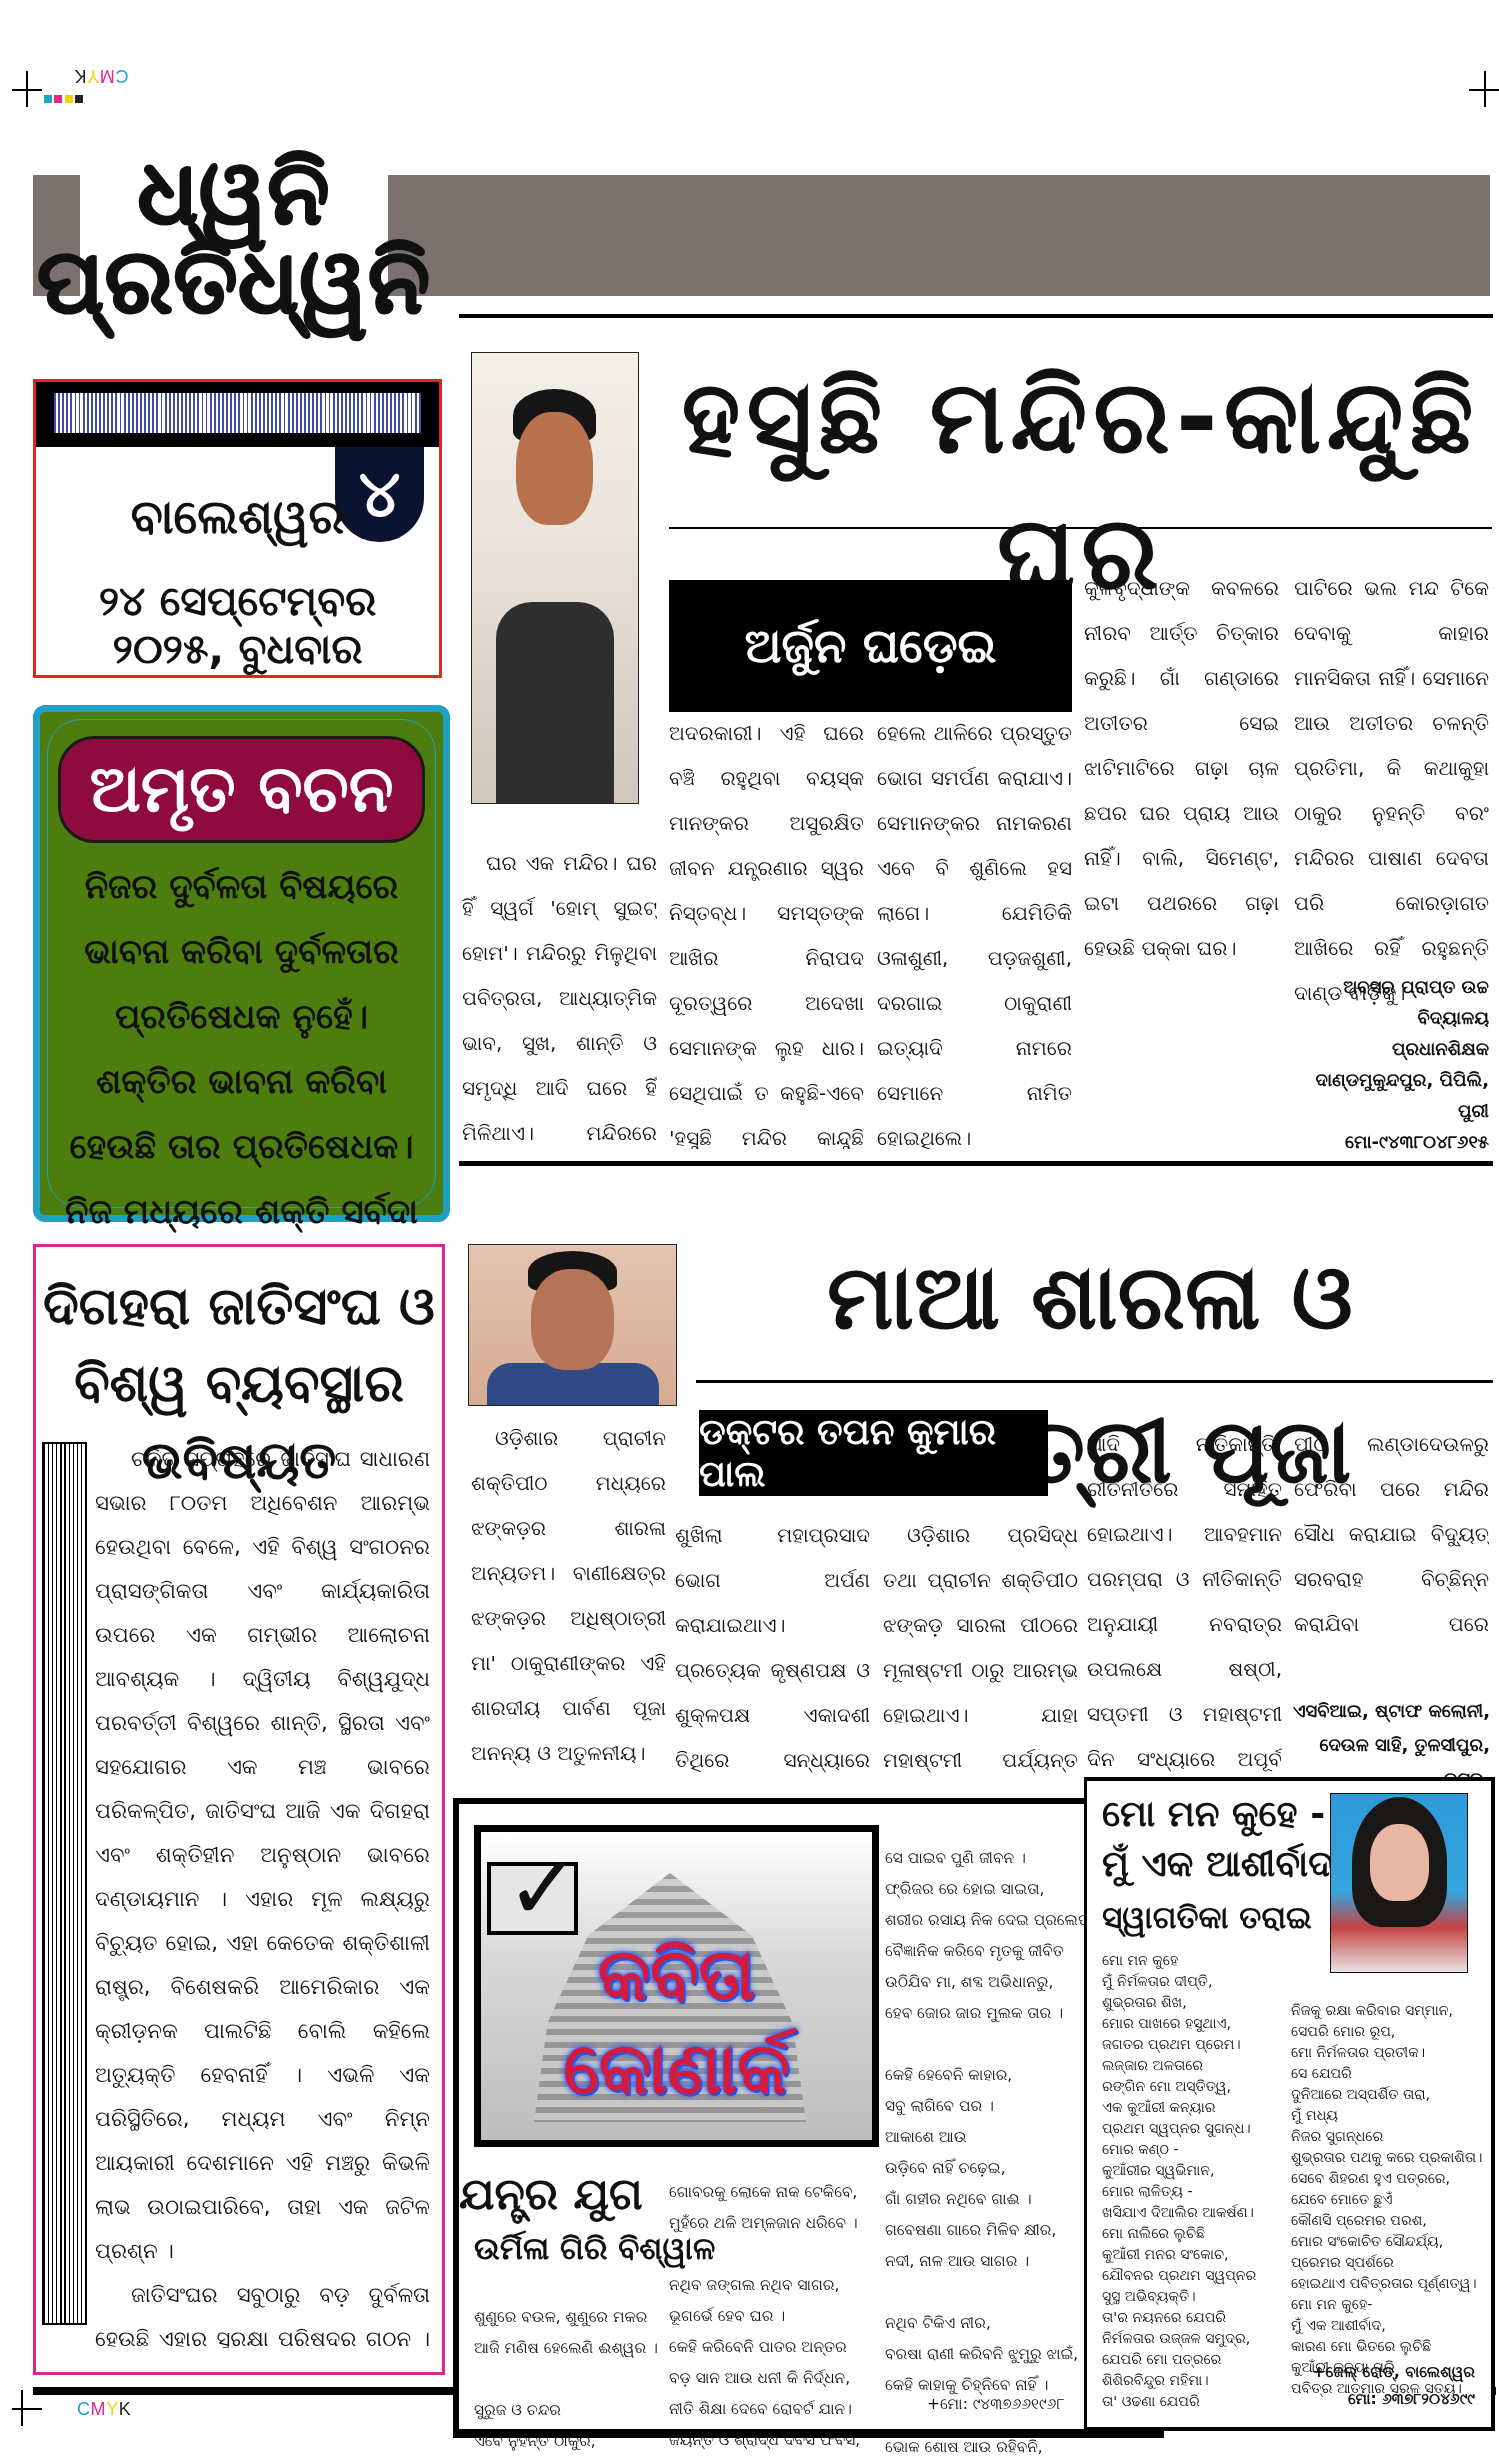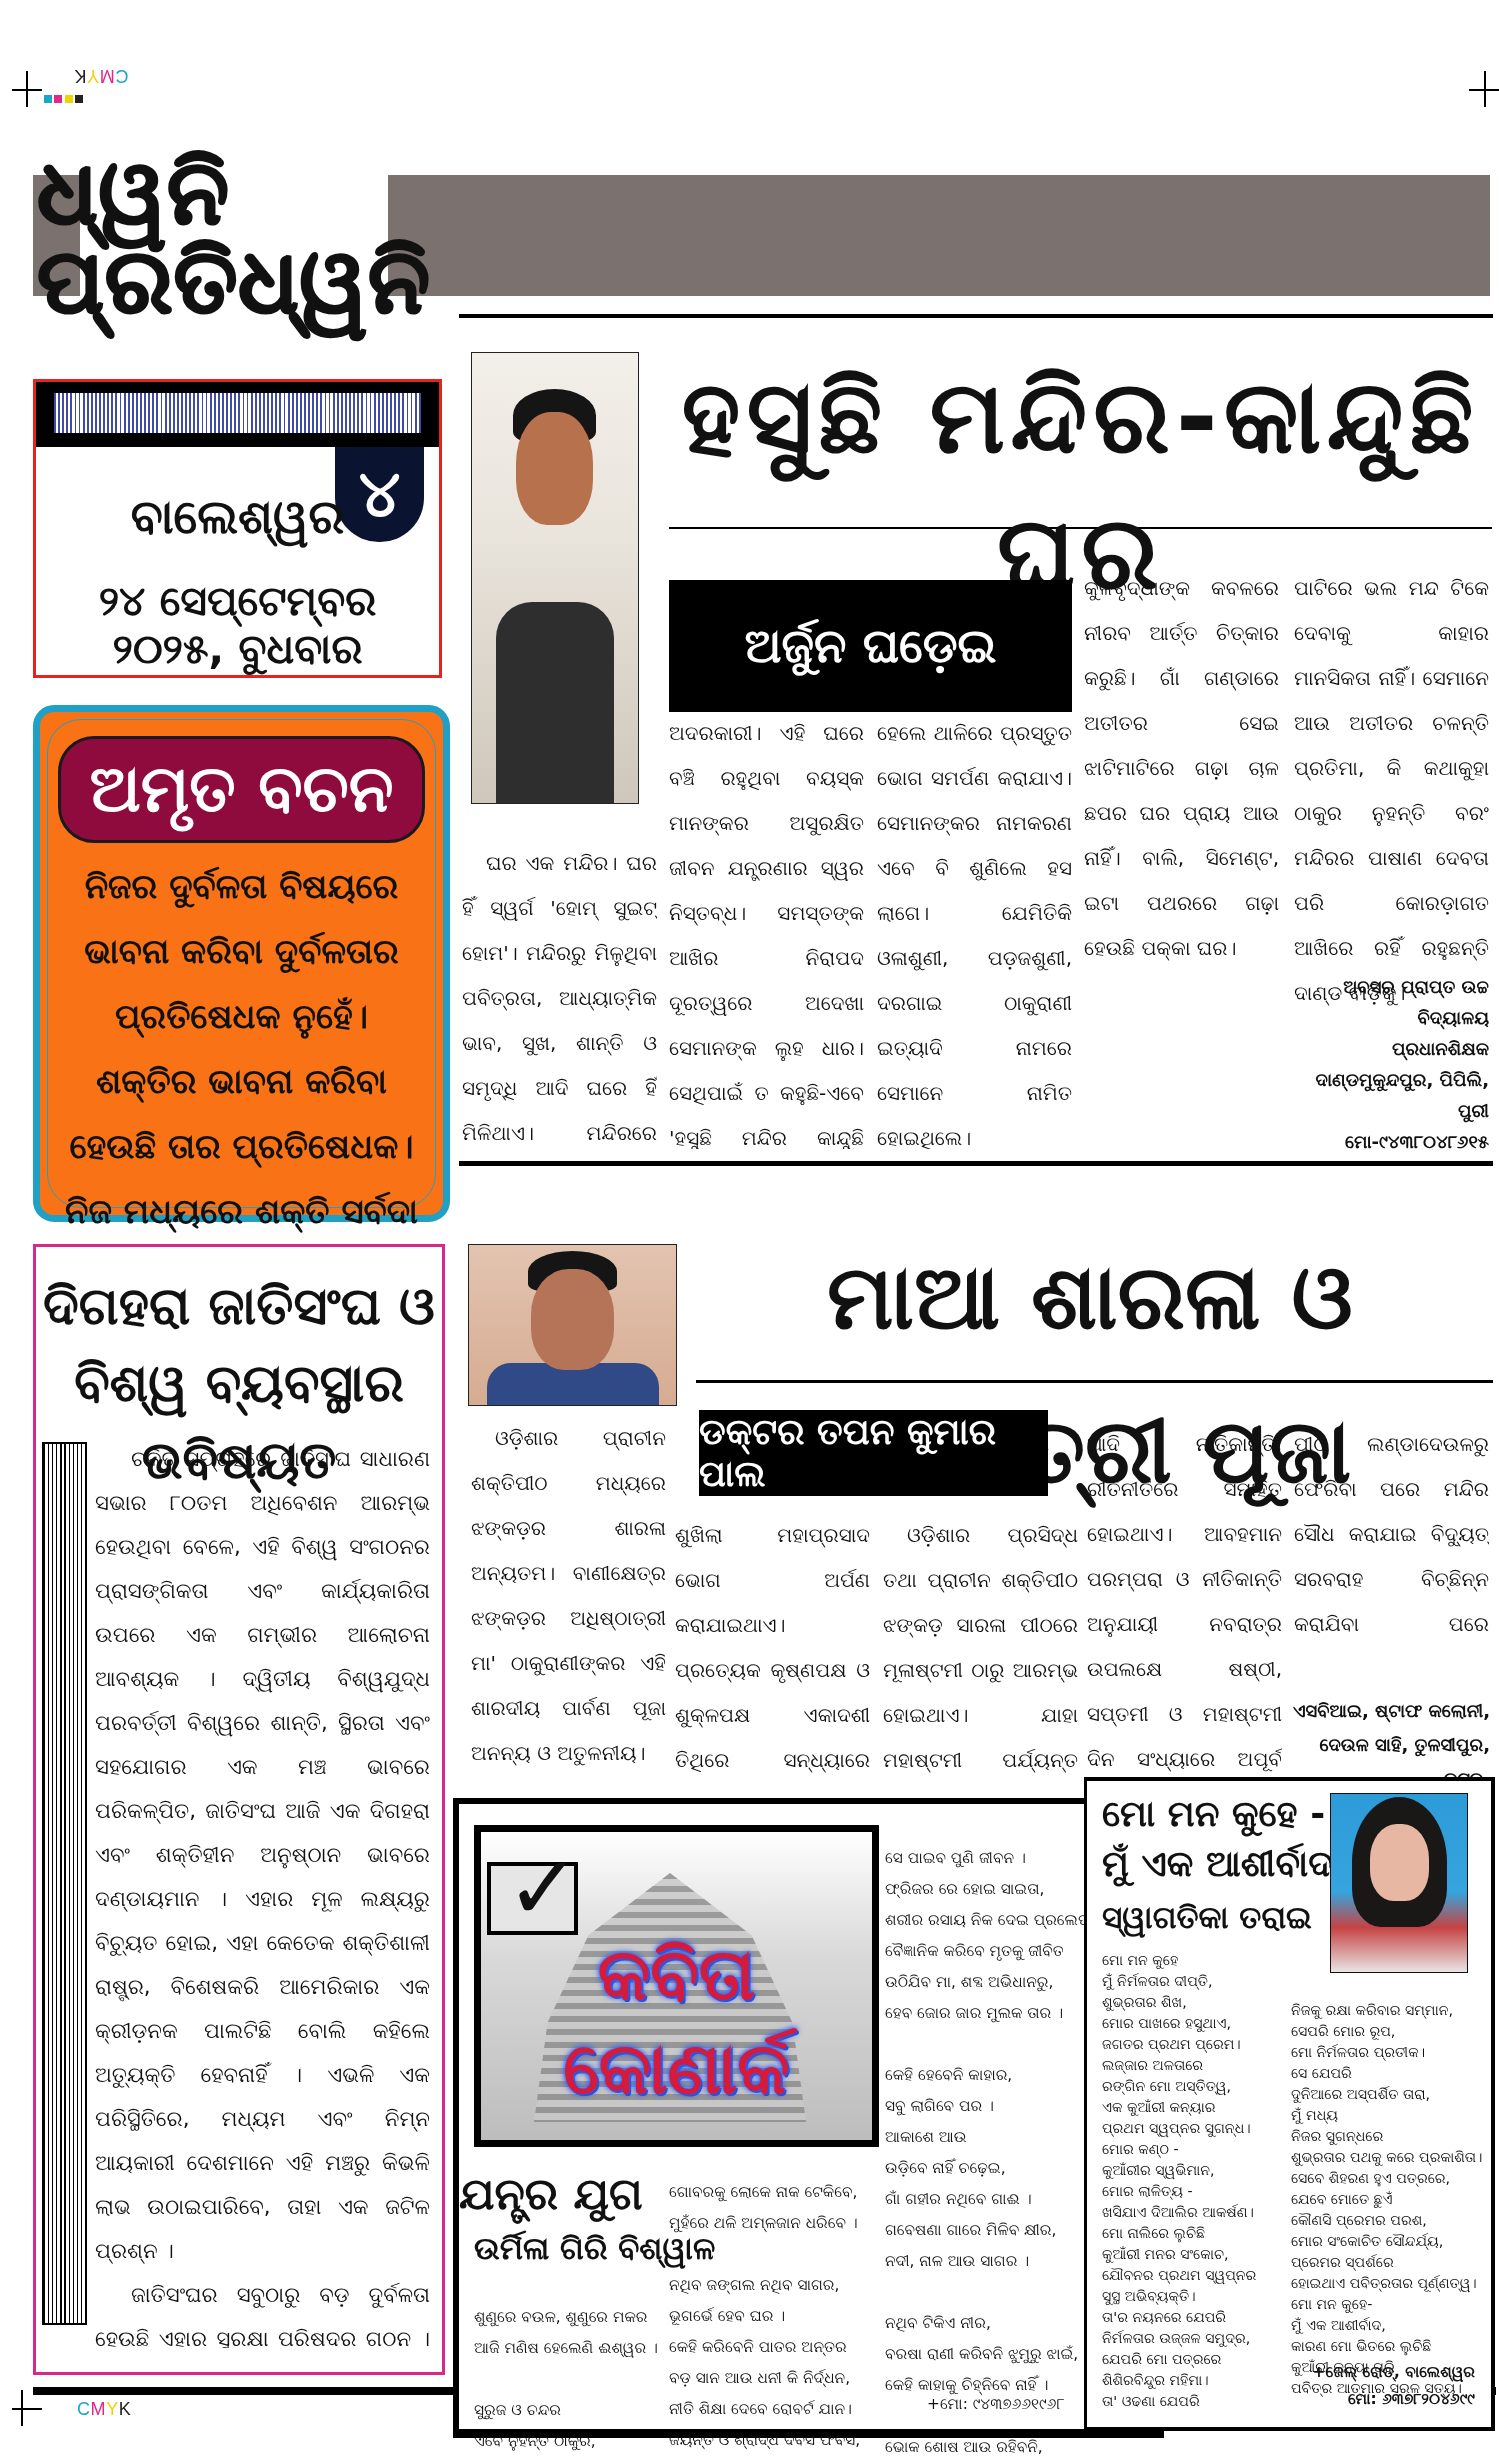--- a/index.html
+++ b/index.html
@@ -8,34 +8,34 @@
   .crop { position: absolute; background: #000; }
   .cmyk { position: absolute; font-size: 18px; font-family: "Liberation Sans", sans-serif; letter-spacing: 0.6px; }
   .cmyk .c { color: #19a7c8; } .cmyk .m { color: #e2268a; } .cmyk .y { color: #f0d400; } .cmyk .k { color: #222; }
   .swatch { position: absolute; width: 8.3px; height: 8.3px; }
 
   
   .mast-bar { position: absolute; left: 33px; top: 175px; width: 1457px; height: 121px; background: #7b716f; }
   .logo { position: absolute; left: 80px; top: 163px; width: 308px; height: 148px; background: #fff;
           display: flex; align-items: center; justify-content: center; }
   .logo span { font-size: 89px; font-weight: 900; color: #111; -webkit-text-stroke: 2.4px #111; letter-spacing: 1.2px;
-               font-family: "DejaVu Sans", sans-serif; line-height: 1; }
+               font-family: "DejaVu Sans", sans-serif; line-height: 1; text-align: center; }
 
   
   .datebox { position: absolute; left: 33px; top: 379px; width: 403px; height: 293px; border: 3.6px solid #e52420; background: #fff; }
   .datebox .bar { position: absolute; left: 0; top: 0; right: 0; height: 65px; background: #000; }
   .datebox .bar .stripes { position: absolute; left: 18px; right: 18px; top: 10.7px; height: 40px;
           background: repeating-linear-gradient(90deg, #3f4ba6 0 1.8px, #fff 1.8px 4.1px); }
   .page-no { position: absolute; right: 15px; top: 65px; width: 89px; height: 95px; border-radius: 0 0 44px 44px;
              background: #0a1430; color: #fff; font-size: 65px; font-weight: bold; display: flex; align-items: center; justify-content: center; }
   .place { position: absolute; left: 0; right: 0; top: 107px; text-align: center; font-size: 47px; font-weight: bold; }
   .dateline { position: absolute; left: 0; right: 0; top: 195px; text-align: center; font-size: 41px; font-weight: bold; }
 
   
-  .amrita { position: absolute; left: 33px; top: 705px; width: 403px; height: 503px; border: 7.1px solid #1fa0c4; border-radius: 21px; background: #f97316; }
+  .amrita { position: absolute; left: 33px; top: 705px; width: 403px; height: 503px; border: 7.1px solid #1fa0c4; border-radius: 12px; background: #4d7c0f; }
   .amrita .inner { position: absolute; left: 7.1px; top: 7.1px; right: 7.1px; bottom: 7.1px; border: 1.8px solid #1fa0c4; border-radius: 34px; }
   .amrita .title { position: absolute; left: 18px; right: 18px; top: 24px; height: 101px; background: #8f0b3d; border: 3.6px solid #1a1a1a;
                    border-radius: 36px; color: #fff; font-size: 65px; font-weight: bold; display: flex; align-items: center; justify-content: center; }
   .amrita .text { position: absolute; left: 21px; right: 21px; top: 142px; font-size: 34px; line-height: 65px; text-align: center; font-weight: bold; }
 
   
   .left-art { position: absolute; left: 33px; top: 1244px; width: 406px; height: 1125px; border: 3.6px solid #d8288a; background: #fff; }
   .left-art .headline { position: absolute; left: 0; right: 0; top: 21px; text-align: center; font-size: 52px; font-weight: bold; line-height: 77px; }
   .left-art .stripe { position: absolute; left: 6px; top: 195px; width: 41px; bottom: 47px; border: 2.4px solid #000;
                       background: repeating-linear-gradient(90deg, #000 0 1.2px, #fff 1.2px 4.1px); }

